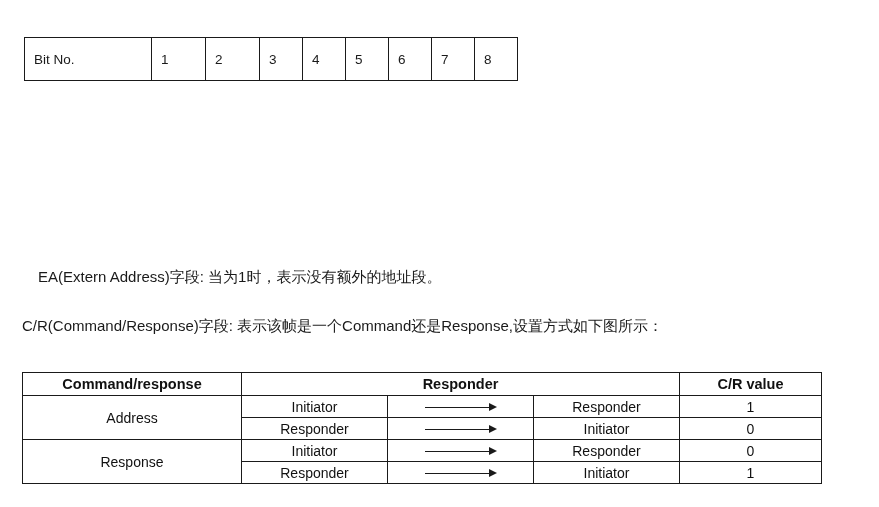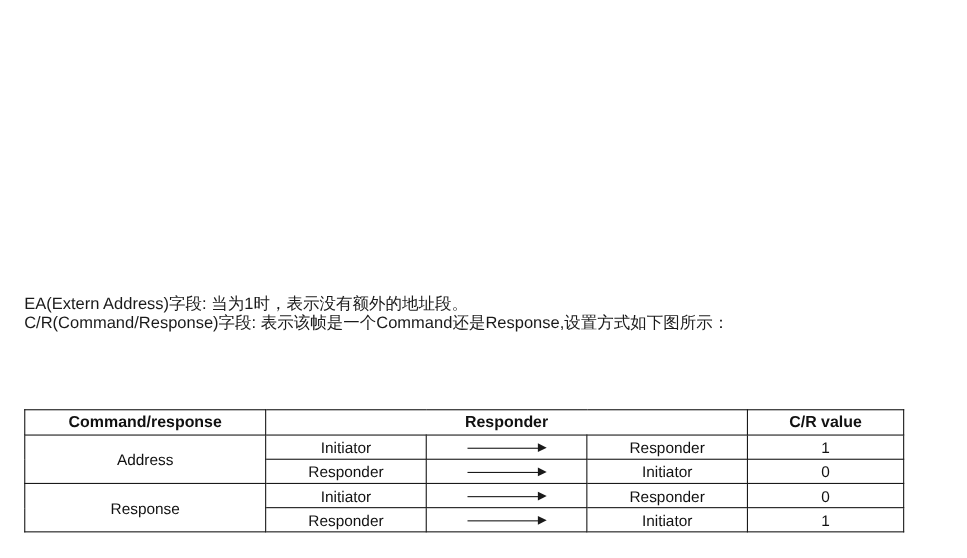--- a/index.html
+++ b/index.html
@@ -43,22 +43,22 @@
   
   .para {
     position: absolute;
     left: 22px;
     font-size: 15px;
     line-height: 20px;
     color: #1a1a1a;
     white-space: nowrap;
     font-family: "Liberation Sans", sans-serif;
   }
-  .para-1 { top: 267px; }
-  .para-2 { top: 284px; }
+  .para-1 { top: 267px; margin-left: 16px; }
+  .para-2 { top: 316px; }
 
   
   .cr-wrap {
     position: absolute;
     left: 22px;
     top: 372px;
     width: 800px;
   }
   table.crtable {
     border-collapse: collapse;
@@ -114,20 +114,31 @@
     border-top: 4px solid transparent;
     border-bottom: 4px solid transparent;
   }
 </style>
 </head>
 <body>
 
 <div class="bitfield-wrap">
   <table class="bitfield">
     <tbody>
+      <tr>
+        <td class="c-label">Bit No.</td>
+        <td class="c-bit2">1</td>
+        <td class="c-bit2">2</td>
+        <td class="c-bit">3</td>
+        <td class="c-bit">4</td>
+        <td class="c-bit">5</td>
+        <td class="c-bit">6</td>
+        <td class="c-bit">7</td>
+        <td class="c-bit">8</td>
+      </tr>
     </tbody>
   </table>
 </div>
 
 <div class="para para-1">EA(Extern Address)字段: 当为1时，表示没有额外的地址段。</div>
 <div class="para para-2">C/R(Command/Response)字段: 表示该帧是一个Command还是Response,设置方式如下图所示：</div>
 
 <div class="cr-wrap">
   <table class="crtable">
     <tbody>

